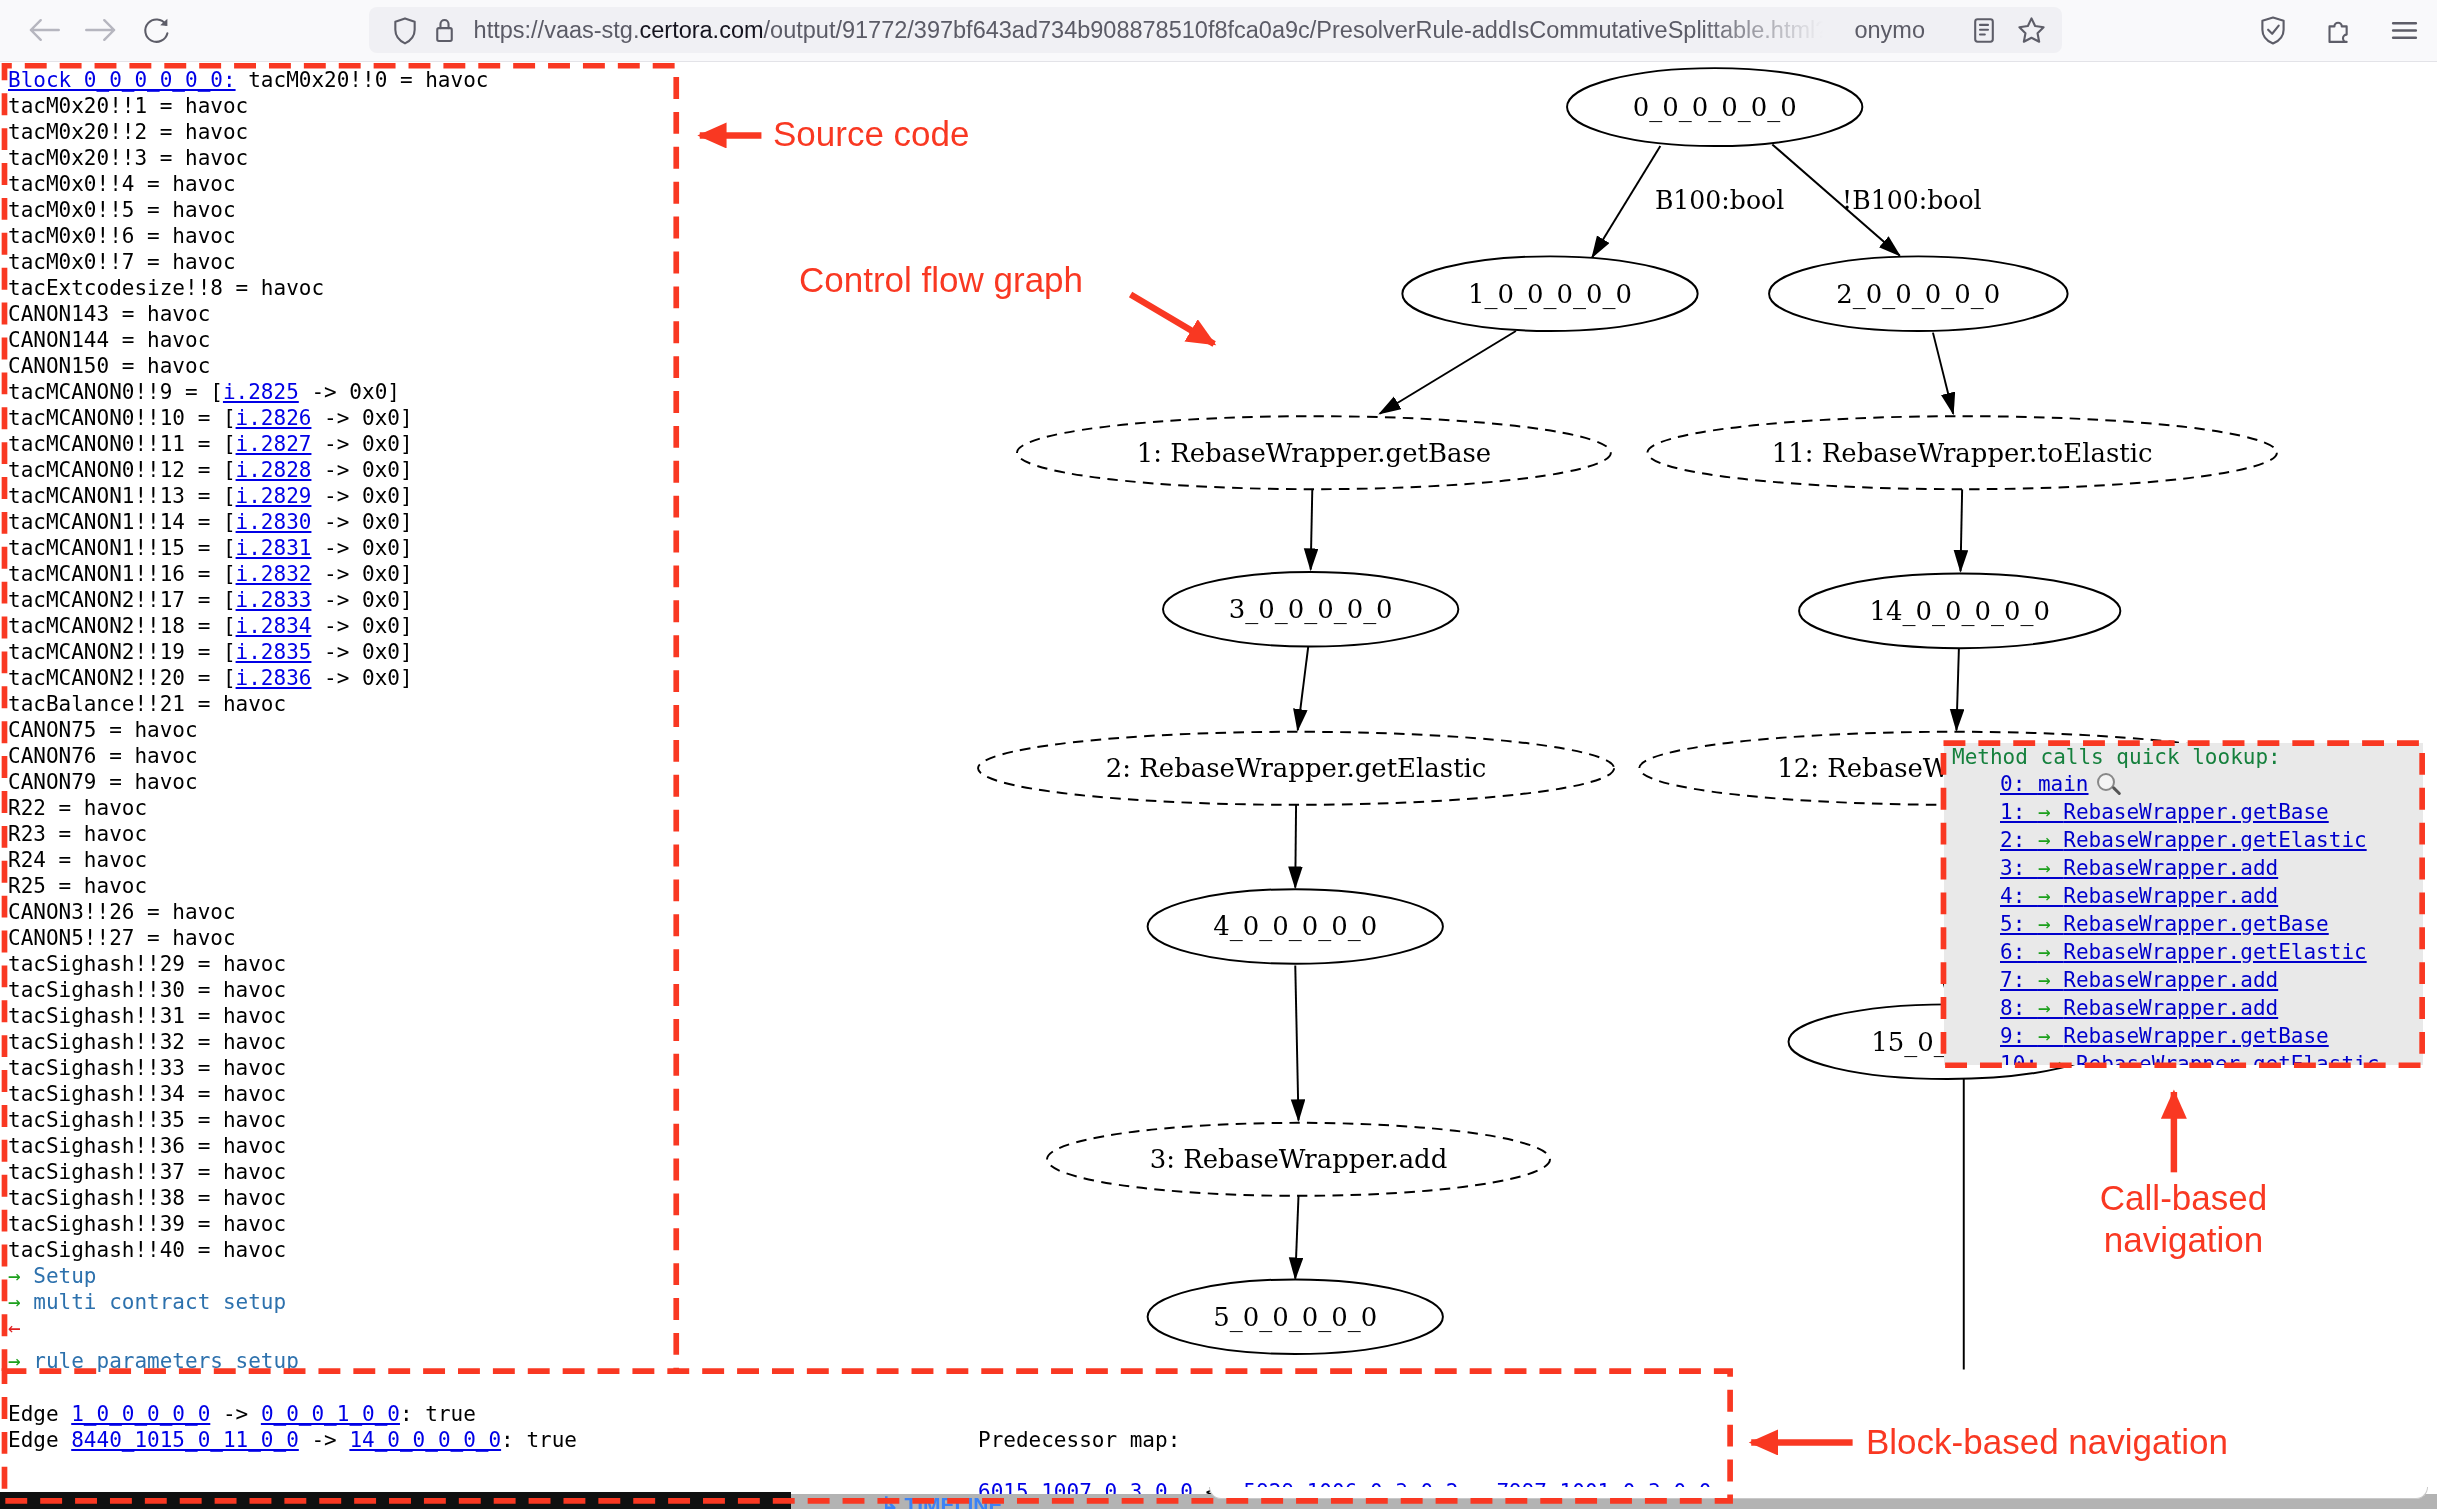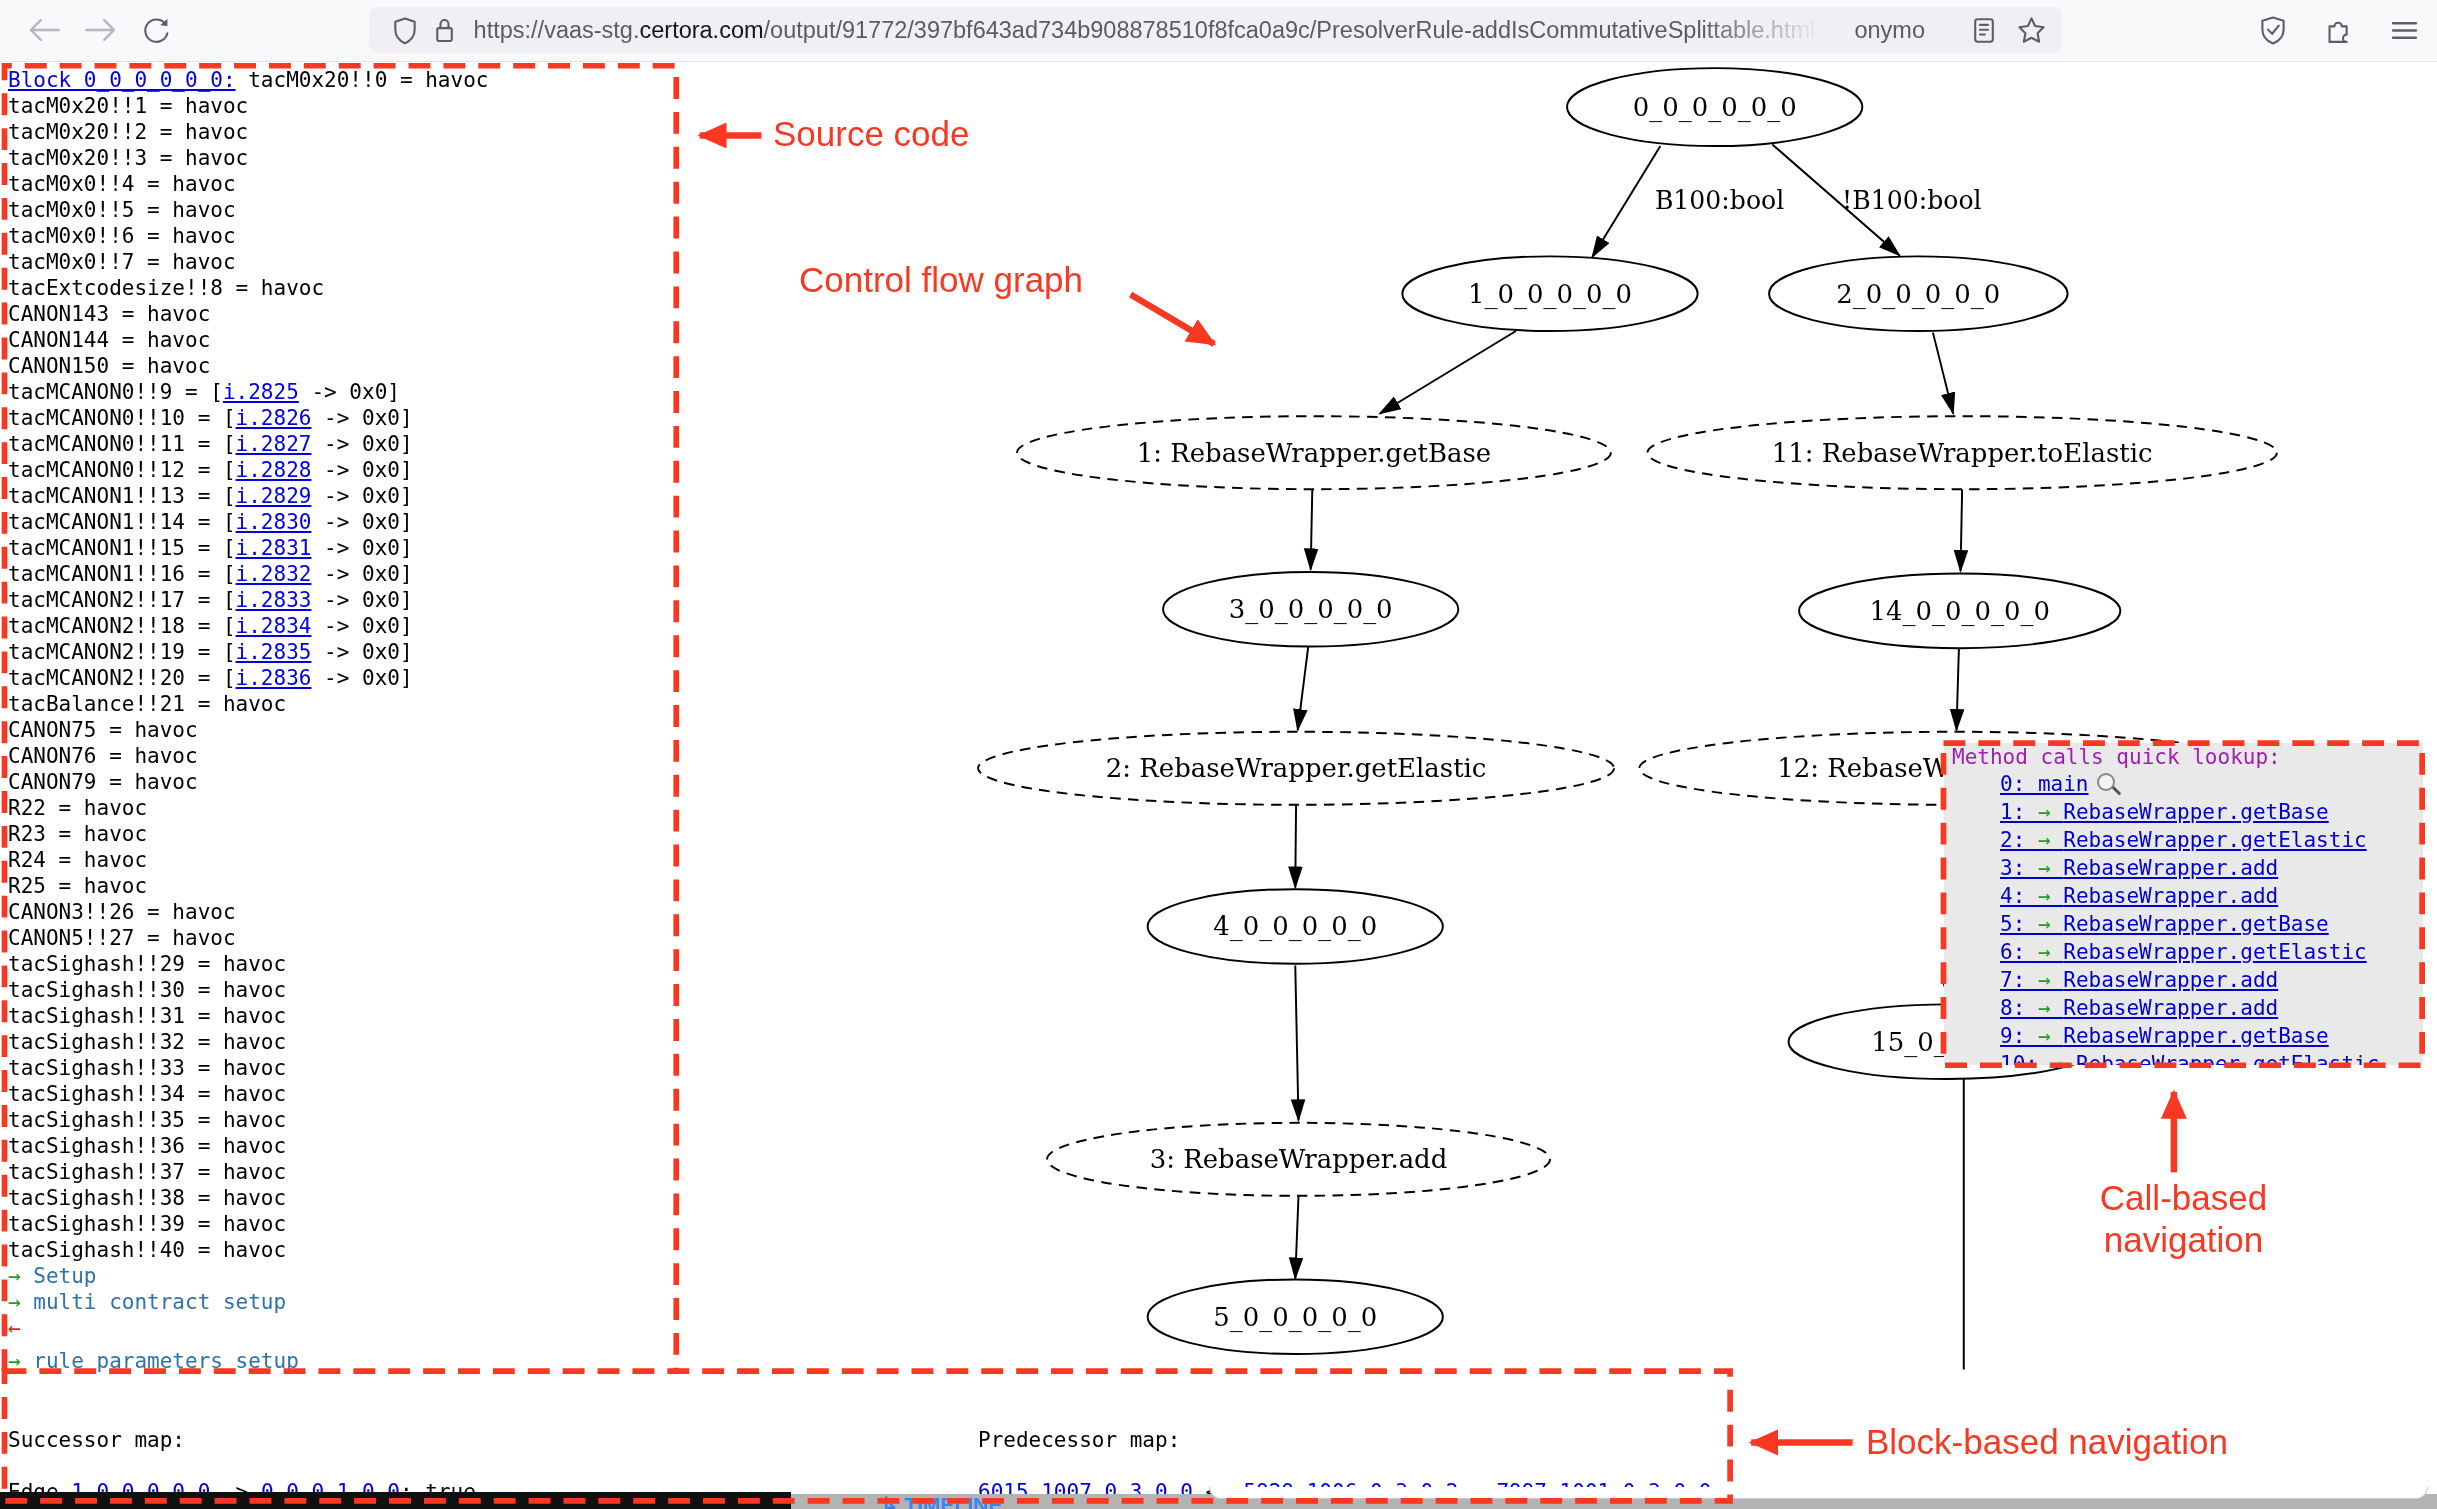--- a/index.html
+++ b/index.html
@@ -24,21 +24,21 @@
   #succ{position:absolute;left:8px;top:1375px;z-index:3;}
   #pred{position:absolute;left:978px;top:1375px;z-index:3;}
   .lk{color:#0000e6;text-decoration:underline;}
   .ga{color:#1ca01c;}
   .bl{color:#2d71ad;}
   .ra{color:#e02020;}
   .sp{height:6.5px;}
   
   #method{position:absolute;left:1944px;top:743px;width:479px;height:322px;background:#e9e9e9;
           z-index:4;overflow:hidden;box-sizing:border-box;padding:1.6px 0 0 8px;}
-  .mtitle{font-family:"DejaVu Sans Mono",monospace;font-size:21px;line-height:25px;color:#a21caf;}
+  .mtitle{font-family:"DejaVu Sans Mono",monospace;font-size:21px;line-height:25px;color:#15803d;}
   .mrow{font-family:"DejaVu Sans Mono",monospace;font-size:21px;line-height:28px;color:#0000cc;white-space:pre;margin-left:48px;}
   .mlink{text-decoration:underline;color:#0000cc;}
   .mag{display:inline-block;width:14px;height:14px;border:2.4px solid #888;border-radius:50%;
        position:relative;margin-left:8px;background:#f4f4f4;}
   .mag::after{content:"";position:absolute;width:10.5px;height:3.2px;background:#555;
        transform:rotate(45deg);right:-9px;bottom:-4px;border-radius:1.6px;}
   
   #graph-svg{position:absolute;left:0;top:0;width:2438px;height:1509px;z-index:2;}
   #annot-svg{position:absolute;left:0;top:0;width:2438px;height:1509px;z-index:6;pointer-events:none;}
   .rd{fill:none;stroke:#f93822;stroke-width:7;stroke-dasharray:27 16;}
@@ -173,21 +173,20 @@
     </g>
   <g id="g-edge-labels">
       <text x="2119" y="258" text-anchor="middle" class="gelabel">B100:bool</text>
       <text x="2356" y="258" text-anchor="middle" class="gelabel">!B100:bool</text>
     </g>
 </svg>
 
 <div id="source" class="code"><div><span class="lk">Block 0_0_0_0_0_0:</span><span class="tk"> tacM0x20!!0 = havoc</span></div><div><span class="tk">tacM0x20!!1 = havoc</span></div><div><span class="tk">tacM0x20!!2 = havoc</span></div><div><span class="tk">tacM0x20!!3 = havoc</span></div><div><span class="tk">tacM0x0!!4 = havoc</span></div><div><span class="tk">tacM0x0!!5 = havoc</span></div><div><span class="tk">tacM0x0!!6 = havoc</span></div><div><span class="tk">tacM0x0!!7 = havoc</span></div><div><span class="tk">tacExtcodesize!!8 = havoc</span></div><div><span class="tk">CANON143 = havoc</span></div><div><span class="tk">CANON144 = havoc</span></div><div><span class="tk">CANON150 = havoc</span></div><div><span class="tk">tacMCANON0!!9 = [</span><span class="lk">i.2825</span><span class="tk"> -&gt; 0x0]</span></div><div><span class="tk">tacMCANON0!!10 = [</span><span class="lk">i.2826</span><span class="tk"> -&gt; 0x0]</span></div><div><span class="tk">tacMCANON0!!11 = [</span><span class="lk">i.2827</span><span class="tk"> -&gt; 0x0]</span></div><div><span class="tk">tacMCANON0!!12 = [</span><span class="lk">i.2828</span><span class="tk"> -&gt; 0x0]</span></div><div><span class="tk">tacMCANON1!!13 = [</span><span class="lk">i.2829</span><span class="tk"> -&gt; 0x0]</span></div><div><span class="tk">tacMCANON1!!14 = [</span><span class="lk">i.2830</span><span class="tk"> -&gt; 0x0]</span></div><div><span class="tk">tacMCANON1!!15 = [</span><span class="lk">i.2831</span><span class="tk"> -&gt; 0x0]</span></div><div><span class="tk">tacMCANON1!!16 = [</span><span class="lk">i.2832</span><span class="tk"> -&gt; 0x0]</span></div><div><span class="tk">tacMCANON2!!17 = [</span><span class="lk">i.2833</span><span class="tk"> -&gt; 0x0]</span></div><div><span class="tk">tacMCANON2!!18 = [</span><span class="lk">i.2834</span><span class="tk"> -&gt; 0x0]</span></div><div><span class="tk">tacMCANON2!!19 = [</span><span class="lk">i.2835</span><span class="tk"> -&gt; 0x0]</span></div><div><span class="tk">tacMCANON2!!20 = [</span><span class="lk">i.2836</span><span class="tk"> -&gt; 0x0]</span></div><div><span class="tk">tacBalance!!21 = havoc</span></div><div><span class="tk">CANON75 = havoc</span></div><div><span class="tk">CANON76 = havoc</span></div><div><span class="tk">CANON79 = havoc</span></div><div><span class="tk">R22 = havoc</span></div><div><span class="tk">R23 = havoc</span></div><div><span class="tk">R24 = havoc</span></div><div><span class="tk">R25 = havoc</span></div><div><span class="tk">CANON3!!26 = havoc</span></div><div><span class="tk">CANON5!!27 = havoc</span></div><div><span class="tk">tacSighash!!29 = havoc</span></div><div><span class="tk">tacSighash!!30 = havoc</span></div><div><span class="tk">tacSighash!!31 = havoc</span></div><div><span class="tk">tacSighash!!32 = havoc</span></div><div><span class="tk">tacSighash!!33 = havoc</span></div><div><span class="tk">tacSighash!!34 = havoc</span></div><div><span class="tk">tacSighash!!35 = havoc</span></div><div><span class="tk">tacSighash!!36 = havoc</span></div><div><span class="tk">tacSighash!!37 = havoc</span></div><div><span class="tk">tacSighash!!38 = havoc</span></div><div><span class="tk">tacSighash!!39 = havoc</span></div><div><span class="tk">tacSighash!!40 = havoc</span></div><div><span class="ga">→ </span><span class="bl">Setup</span></div><div><span class="ga">→ </span><span class="bl">multi contract setup</span></div><div><span class="ra">←</span></div><div class="sp"></div><div><span class="ga">→ </span><span class="bl">rule parameters setup</span></div></div>
 
 <div id="succ" class="code">
-  <div>Successor map:</div>
 <div><span class="tk">Edge </span><span class="lk">1_0_0_0_0_0</span><span class="tk"> -&gt; </span><span class="lk">0_0_0_1_0_0</span><span class="tk">: true</span></div><div><span class="tk">Edge </span><span class="lk">8440_1015_0_11_0_0</span><span class="tk"> -&gt; </span><span class="lk">14_0_0_0_0_0</span><span class="tk">: true</span></div></div>
 <div id="pred" class="code">
   <div>Predecessor map:</div>
 <div><span class="lk">6015_1007_0_3_0_0</span><span class="tk"> &lt;- </span><span class="lk">5929_1006_0_3_0_2</span><span class="tk"> , </span><span class="lk">7997_1001_0_3_0_0</span></div><div><span class="lk">6015_1007_0_4_0_0</span><span class="tk"> &lt;- </span><span class="lk">5929_1006_0_4_0_2</span><span class="tk"> , </span><span class="lk">7997_1001_0_4_0_0</span></div></div>
 
 <div id="method">
   <div class="mtitle">Method calls quick lookup:</div>
   <div id="method-rows">
       <div class="mrow"><span class="mlink"><span>0: </span><span>main</span></span><span class="mag"></span></div>
       <div class="mrow"><span class="mlink"><span>1: </span><span class="ga">→ </span><span>RebaseWrapper.getBase</span></span></div>

